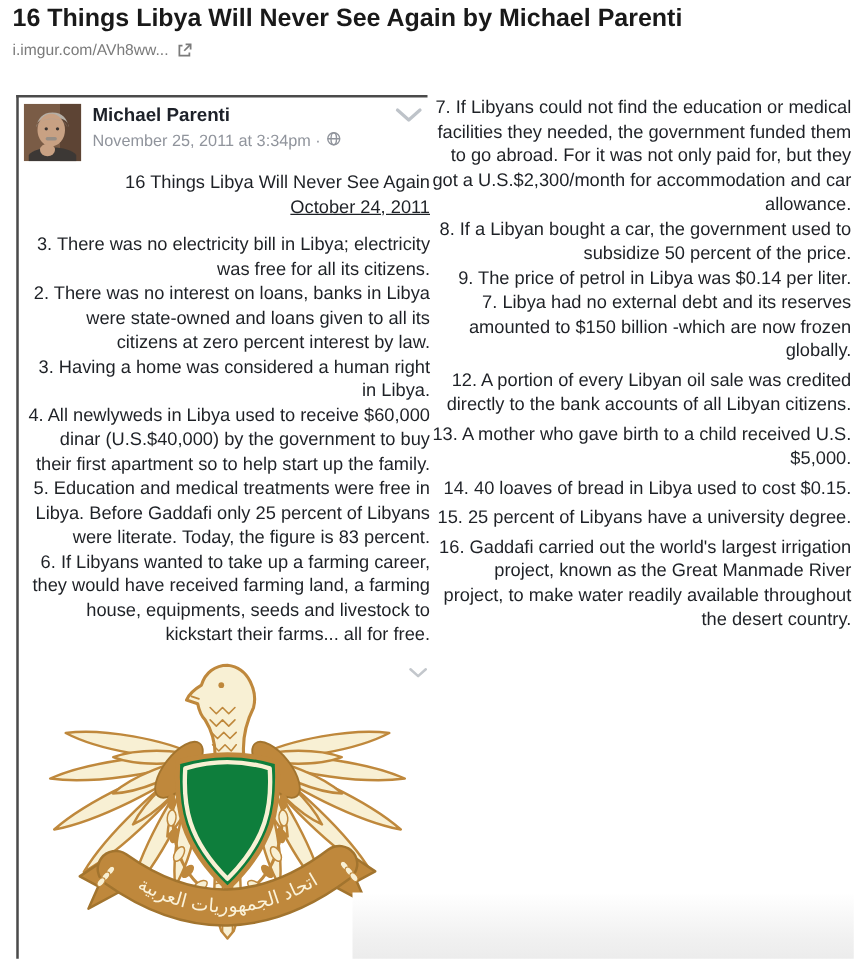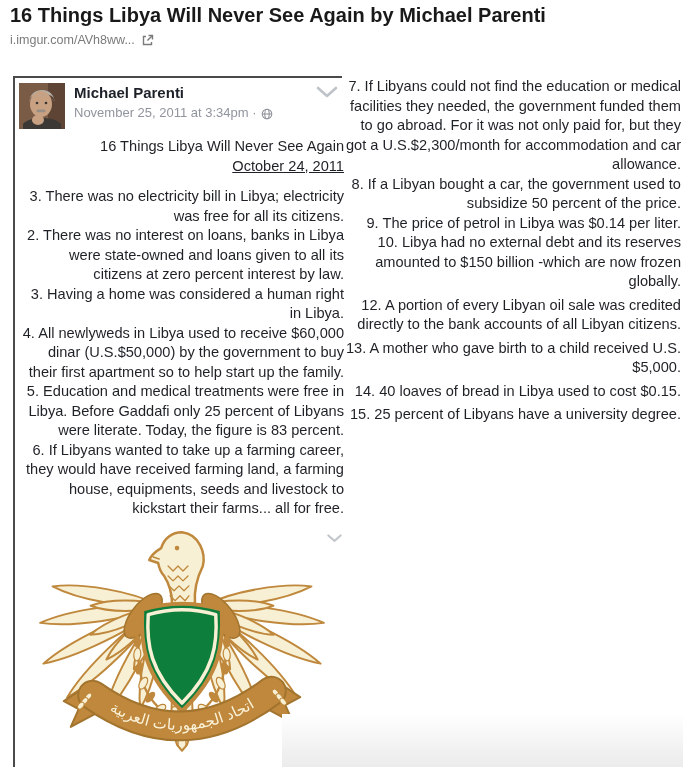--- a/index.html
+++ b/index.html
@@ -16,21 +16,21 @@
     position:absolute;left:10px;top:33px;
     font-size:12.5px;color:#7b7b7b;text-decoration:none;
     display:flex;align-items:center;gap:6px;
   }
   
   .fb-shot{position:absolute;left:13px;top:56px;width:670px;height:711px;background:#fff;margin-top:20px;}
   .b-left{position:absolute;left:0;top:0;width:2px;height:702px;background:#4a4a4a;}
   .b-top{position:absolute;left:0;top:0;width:329px;height:2px;background:#4a4a4a;}
   .avatar{position:absolute;left:6px;top:7px;width:46px;height:46px;}
   .author{position:absolute;left:61px;top:8px;font-size:15px;font-weight:700;color:#1d2129;}
-  .timestamp{position:absolute;left:61px;top:29px;font-size:13px;color:#90949c;display:flex;align-items:flex-end;gap:4px;}
+  .timestamp{position:absolute;left:61px;top:29px;font-size:13px;color:#90949c;display:flex;align-items:flex-start;gap:4px;}
   .chev1{position:absolute;left:303px;top:10px;}
   .chev2{position:absolute;left:314px;top:458px;}
   .col{font-size:14.6px;line-height:19.5px;color:#1e2126;text-align:right;}
   .left-col{position:absolute;left:7px;top:61px;width:324px;}
   .right-col{position:absolute;left:332px;top:1px;width:336px;}
   .col p{margin:0;}
   p.intro-gap{margin-bottom:11px;text-decoration:underline;}
   p.gap-sm{margin-top:4px;}
   .emblem{display:block;margin:7px auto 0;}
   .gray-block{
@@ -87,21 +87,21 @@
   <svg class="chev2" width="15" height="9" viewBox="0 0 22 13">
     <path d="M2 2 L11 10 L20 2" fill="none" stroke="#c3c7cc" stroke-width="3" stroke-linecap="round" stroke-linejoin="round"></path>
   </svg>
 
   <div class="col left-col">
     <p>16 Things Libya Will Never See Again</p>
     <p class="intro-gap">October 24, 2011</p>
     <p>3. There was no electricity bill in Libya; electricity was free for all its citizens.</p>
     <p>2. There was no interest on loans, banks in Libya were state-owned and loans given to all its citizens at zero percent interest by law.</p>
     <p>3. Having a home was considered a human right in Libya.</p>
-    <p>4. All newlyweds in Libya used to receive $60,000 dinar (U.S.$50,000) by the government to buy their first apartment so to help start up the family.</p>
+    <p>4. All newlyweds in Libya used to receive $60,000 dinar (U.S.$40,000) by the government to buy their first apartment so to help start up the family.</p>
     <p>5. Education and medical treatments were free in Libya. Before Gaddafi only 25 percent of Libyans were literate. Today, the figure is 83 percent.</p>
     <p>6. If Libyans wanted to take up a farming career, they would have received farming land, a farming house, equipments, seeds and livestock to kickstart their farms... all for free.</p>
 
     <svg class="emblem" width="298" height="226" viewBox="0 0 300 227">
       <g stroke-linejoin="round" stroke-linecap="round">
 
         <g fill="#f8f0d4" stroke="#bf883c" stroke-width="2">
           <g transform="translate(170,80) rotate(-100)">
               <path d="M0,4 C9,32 9,84 0,112 C-9,84 -9,32 0,4 Z"></path>
             </g>
@@ -239,22 +239,23 @@
           </text>
         </g>
       </g>
     </svg>
   </div>
 
   <div class="col right-col">
     <p>7. If Libyans could not find the education or medical facilities they needed, the government funded them to go abroad. For it was not only paid for, but they got a U.S.$2,300/month for accommodation and car allowance.</p>
     <p>8. If a Libyan bought a car, the government used to subsidize 50 percent of the price.</p>
     <p>9. The price of petrol in Libya was $0.14 per liter.</p>
-    <p>10. Libya had no external debt and its reserves amounted to $150 billion -which are now frozen globally.</p>
+    <p>7. Libya had no external debt and its reserves amounted to $150 billion -which are now frozen globally.</p>
     <p class="gap-sm">12. A portion of every Libyan oil sale was credited directly to the bank accounts of all Libyan citizens.</p>
     <p class="gap-sm">13. A mother who gave birth to a child received U.S. $5,000.</p>
     <p class="gap-sm">14. 40 loaves of bread in Libya used to cost $0.15.</p>
     <p class="gap-sm">15. 25 percent of Libyans have a university degree.</p>
+    <p class="gap-sm">16. Gaddafi carried out the world's largest irrigation project, known as the Great Manmade River project, to make water readily available throughout the desert country.</p>
   </div>
 
   <div class="gray-block"></div>
   <div class="bottom-strip"></div>
 </div>
 
 </body></html>

